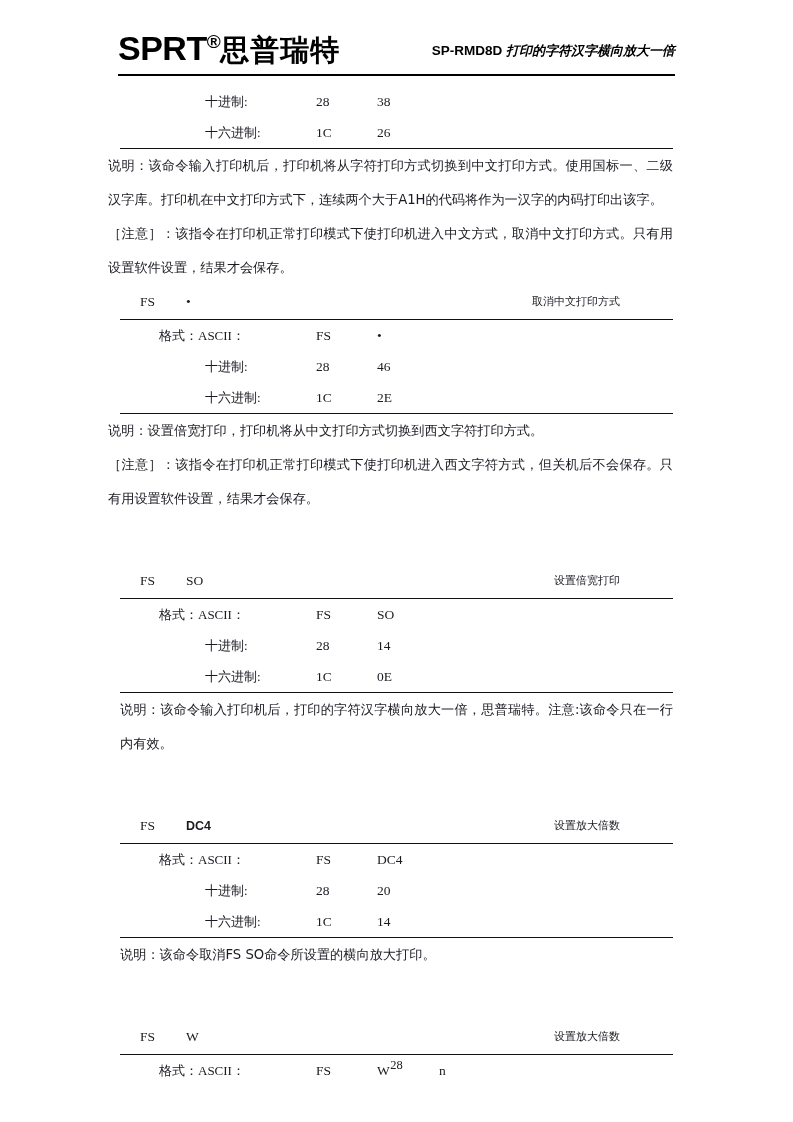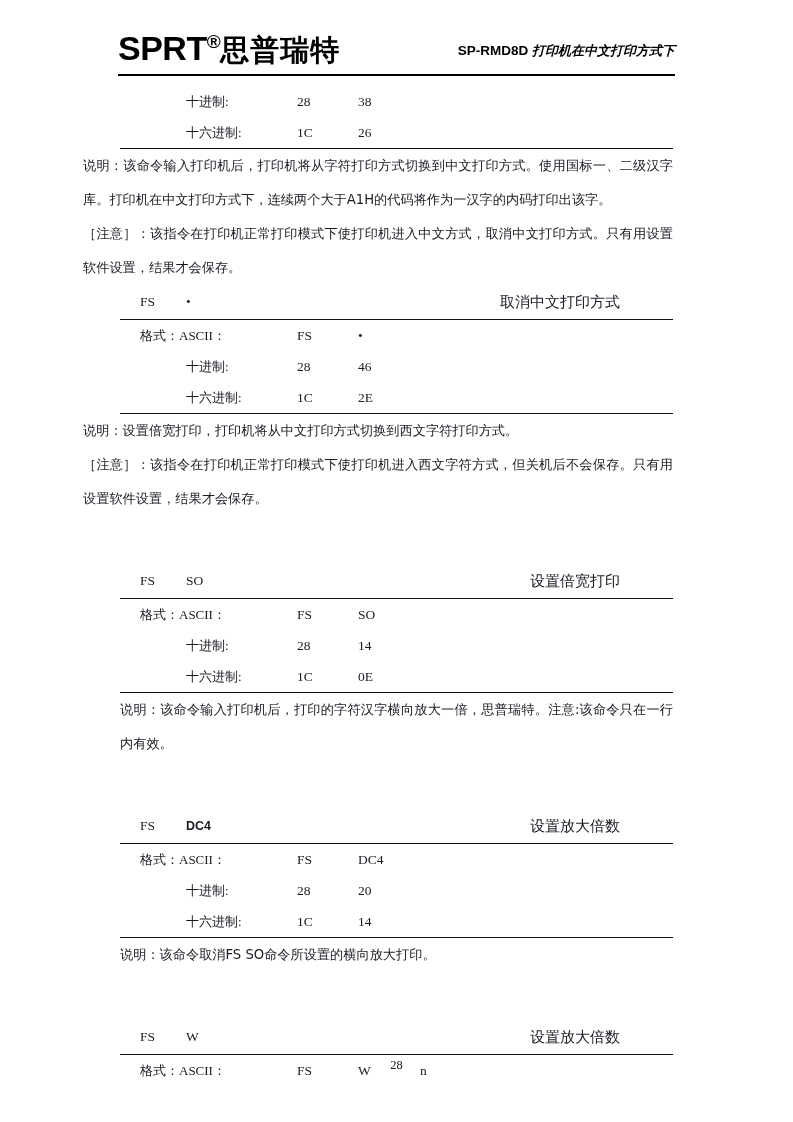--- a/index.html
+++ b/index.html
@@ -97,20 +97,21 @@
     margin-left: 120px;
     margin-right: 120px;
   }
 
   .row {
     position: relative;
     height: 31px;
     line-height: 31px;
     font-size: 13.5px;
     white-space: nowrap;
+    margin-left: 19px;
   }
   .row .cell {
     position: absolute;
     top: 0;
     font-family: "Liberation Serif", serif;
   }
   .cn {
     font-family: "DejaVu Sans", sans-serif;
     font-size: 13px;
   }
@@ -145,34 +146,34 @@
   .cmd-arg.bold {
     font-family: "Liberation Sans", sans-serif;
     font-weight: bold;
     font-size: 12.5px;
   }
   .cmd-desc {
     position: absolute;
     right: 173px;
     top: 0;
     font-family: "DejaVu Sans", sans-serif;
-    font-size: 15px;
+    font-size: 11px;
   }
 
   .para {
     font-family: "DejaVu Sans", sans-serif;
     font-size: 13.2px;
     line-height: 34px;
     margin: 0;
     padding: 0 120px 0 0;
     text-align: justify;
     text-justify: inter-ideograph;
   }
   .para.indent {
-    padding-left: 83px;
+    padding-left: 108px;
   }
   .para.flush {
     padding-left: 120px;
   }
   .spacer-lg { height: 48px; }
 
   .pagenum {
     position: absolute;
     left: 0;
     top: 1058px;
@@ -183,21 +184,21 @@
     color: #222;
   }
 </style>
 </head>
 <body>
 
 <div class="page">
 
   <div class="header">
     <div class="brand"><span>SPRT</span><span class="reg">®</span><span class="cn">思普瑞特</span></div>
-    <div class="header-title"><span>SP-RMD8D</span>&nbsp;<span class="cn">打印机在中文打印方式下</span></div>
+    <div class="header-title"><span>SP-RMD8D</span>&nbsp;<span class="cn">打印的字符汉字横向放大一倍</span></div>
   </div>
   <div class="header-rule"></div>
 
   <div class="content">
 
     <div class="row">
       <span class="cell c-label2 cn">十进制:</span>
       <span class="cell c-v1">28</span>
       <span class="cell c-v2">38</span>
     </div>

